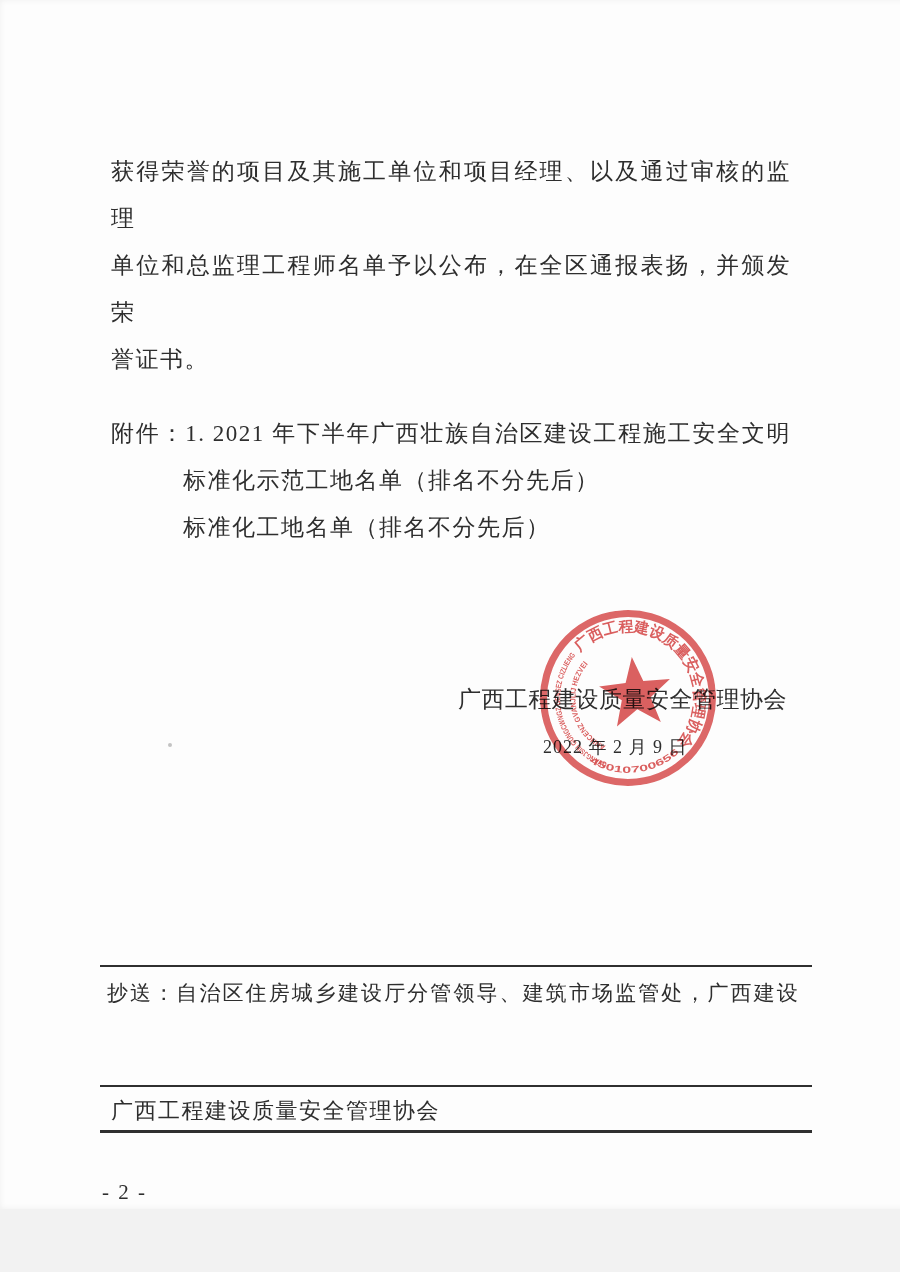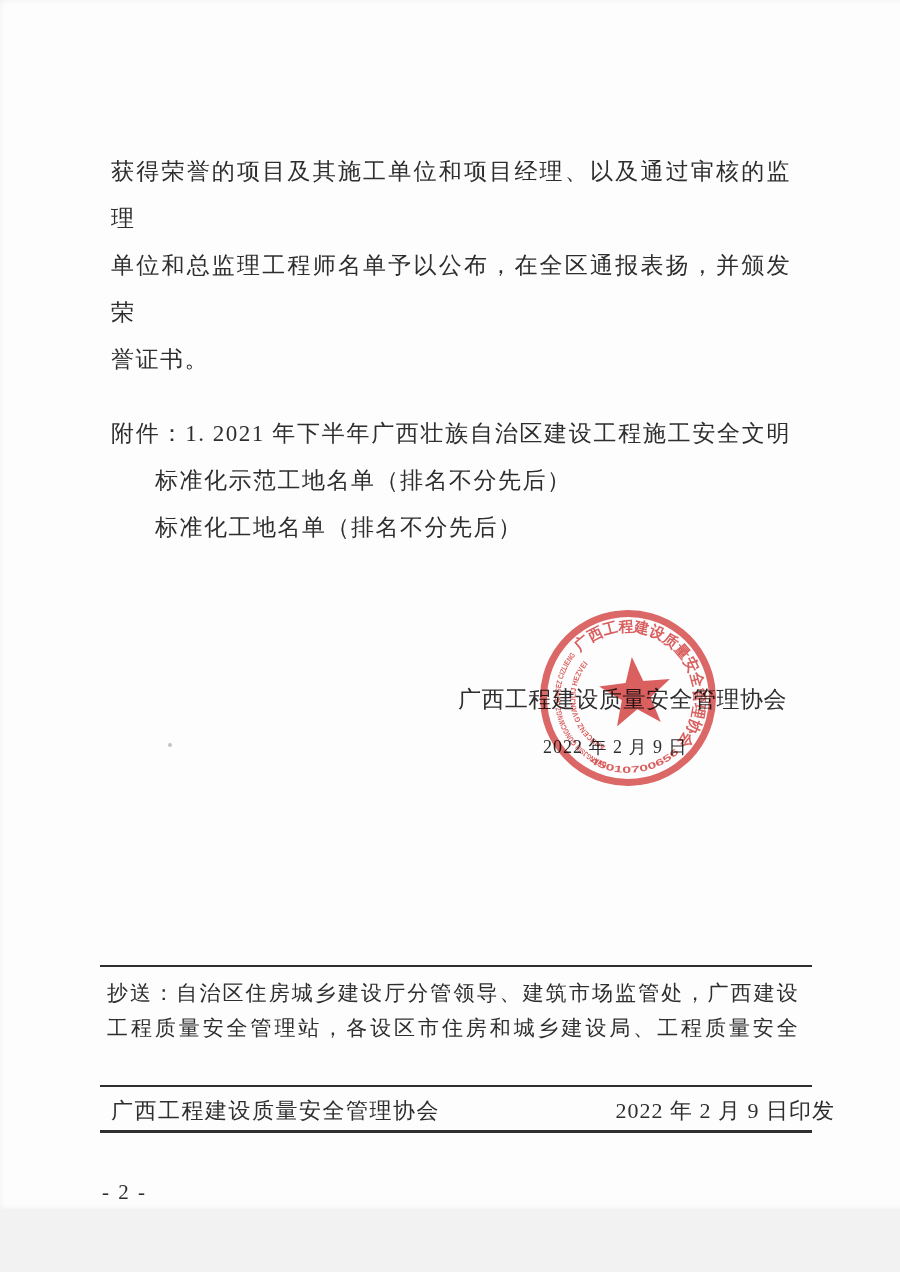--- a/index.html
+++ b/index.html
@@ -10,21 +10,21 @@
   }
   .page{
     position:relative;width:900px;height:1209px;overflow:hidden;
     background:#fdfdfd;color:#2e2e2e;
     box-shadow:inset 0 0 6px rgba(0,0,0,.06);
     padding-left:45px;
   }
   .block{position:absolute;left:111px;width:680px;font-size:23px;line-height:47px;letter-spacing:1.5px;}
   .jline{text-align:justify;text-align-last:justify;}
   .plain{text-align:left;text-align-last:left;}
-  .indent{margin-left:44px;width:608px;}
+  .indent{margin-left:72px;width:608px;}
   .sig-org{position:absolute;left:458px;top:684px;font-size:23px;letter-spacing:0.5px;}
   .sig-date{position:absolute;left:543px;top:735px;font-size:18px;letter-spacing:1px;}
   .seal{
     position:absolute;left:540px;top:610px;width:176px;height:176px;
     transform:rotate(-6deg);transform-origin:50% 50%;
     mix-blend-mode:multiply;opacity:.93;z-index:5;
   }
   .rule{position:absolute;left:100px;width:712px;background:#2f2f2f;}
   .rule-1{top:965px;height:2px;}
   .rule-2{top:1085px;height:2px;}
@@ -81,21 +81,19 @@
       <textPath href="#arc-num" startOffset="2" textLength="96" lengthAdjust="spacingAndGlyphs">45010700656</textPath>
     </text>
   </svg>
 
   <div class="rule rule-1"></div>
   <div class="rule rule-2"></div>
   <div class="rule rule-3"></div>
 
   <div class="cc">
     <div class="jline"><b>抄送：</b><span>自治区住房城乡建设厅分管领导、建筑市场监管处，广西建设</span></div>
-    <div class="jline">工程质量安全管理站，各设区市住房和城乡建设局、工程质量安全</div>
   </div>
 
   <div class="foot-org">广西工程建设质量安全管理协会</div>
-  <div class="foot-date">2022 年 2 月 9 日印发</div>
 
   <div class="page-num">- 2 -</div>
 
 </div>
 
 </body></html>

